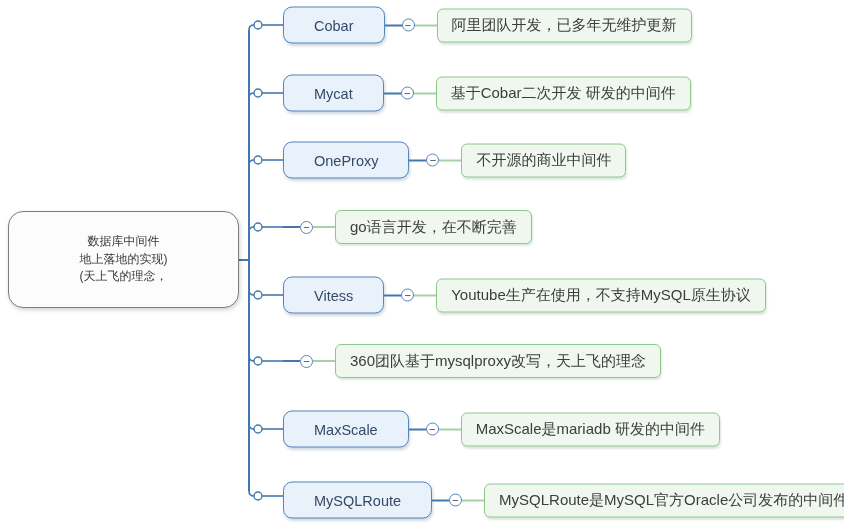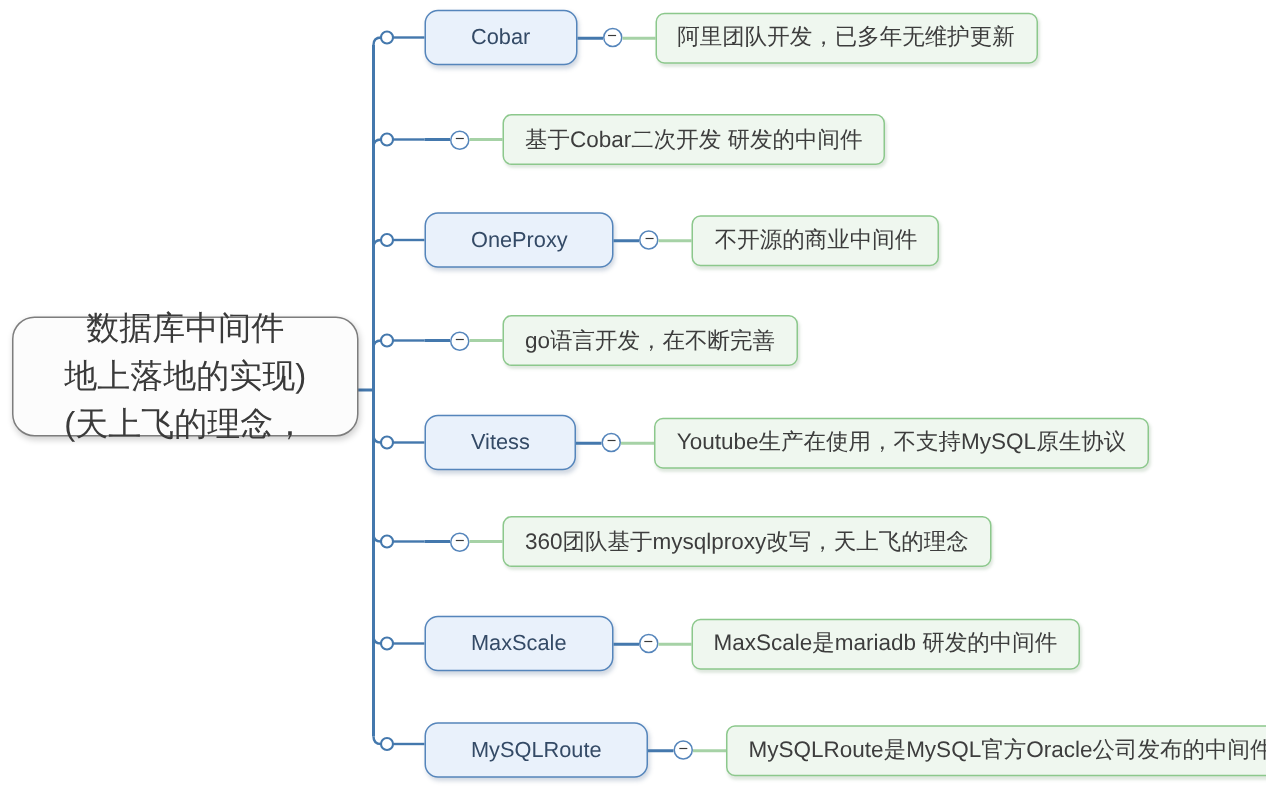--- a/index.html
+++ b/index.html
@@ -19,30 +19,30 @@
     left: 0; top: 0;
     width: 844px; height: 524px;
     z-index: 0;
   }
 
   .root-node {
     position: absolute;
     left: 8px;
     top: 211px;
     width: 231px;
-    height: 80px;
+    height: 97px;
     background: #fcfcfc;
     border: 1.5px solid #7d7d7d;
     border-radius: 15px;
     box-shadow: 1px 2px 4px rgba(0,0,0,0.18);
     display: flex;
     flex-direction: column;
     align-items: center;
     justify-content: center;
-    font-size: 22px;
+    font-size: 12px;
     line-height: 1.45;
     color: #3a3a3a;
     z-index: 1;
     text-align: center;
   }
 
   .branch-row {
     position: absolute;
     left: 283px;
     transform: translateY(-50%);
@@ -161,20 +161,21 @@
 
   <div class="branch-row" style="top:25px">
     <div class="topic-box">Cobar</div>
     <div class="line-blue"></div>
     <div class="collapse-btn">−</div>
     <div class="line-green"></div>
     <div class="note-box">阿里团队开发，已多年无维护更新</div>
   </div>
 
   <div class="branch-row" style="top:93px">
+    <div class="topic-box">Mycat</div>
     <div class="line-blue"></div>
     <div class="collapse-btn">−</div>
     <div class="line-green"></div>
     <div class="note-box">基于Cobar二次开发 研发的中间件</div>
   </div>
 
   <div class="branch-row" style="top:160px">
     <div class="topic-box">OneProxy</div>
     <div class="line-blue"></div>
     <div class="collapse-btn">−</div>

